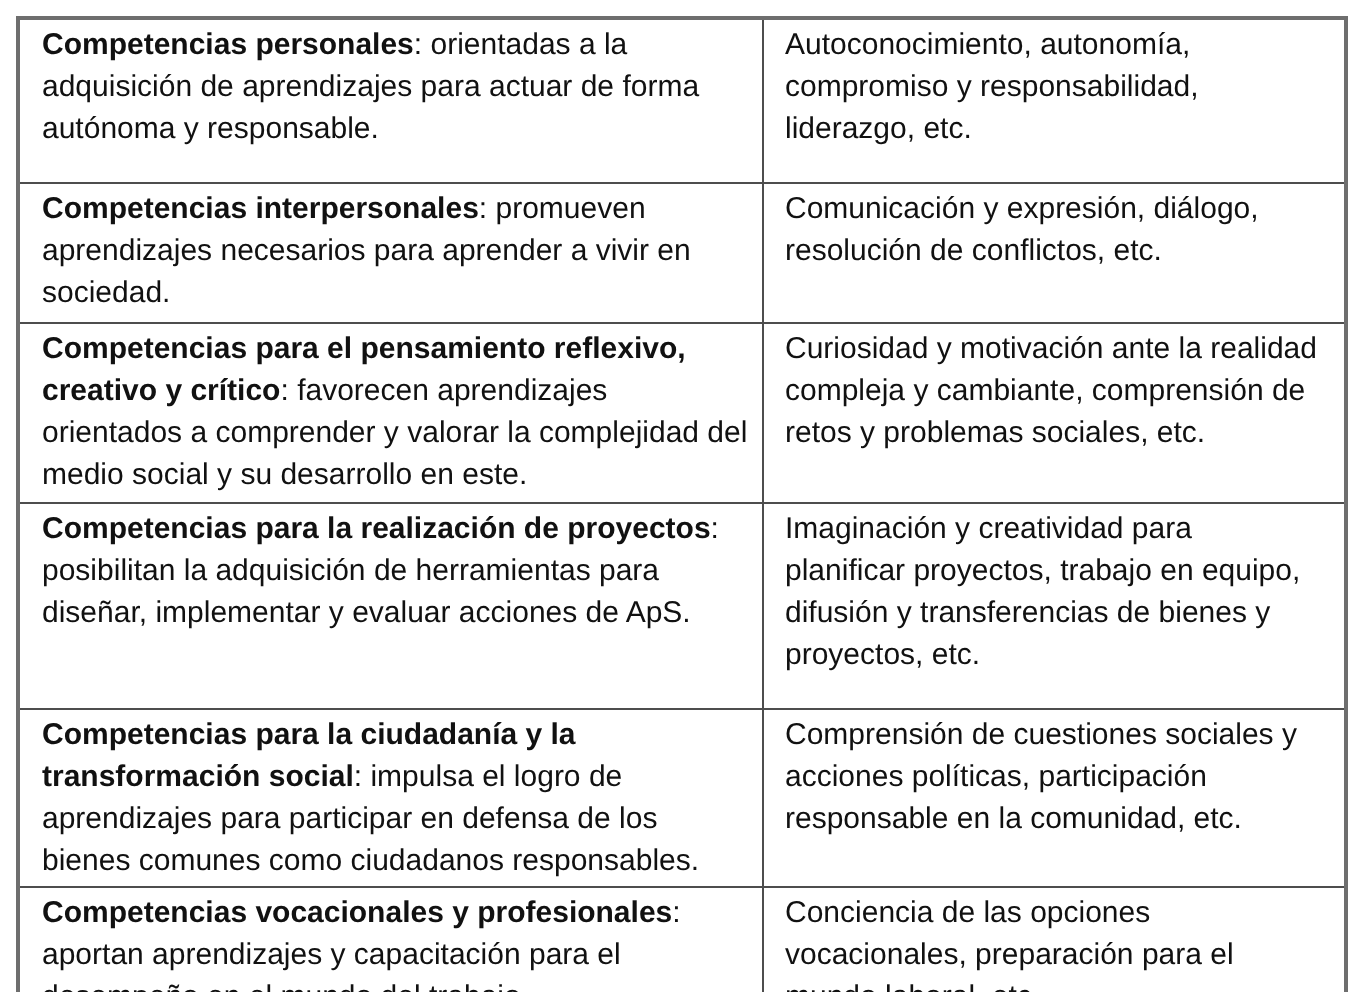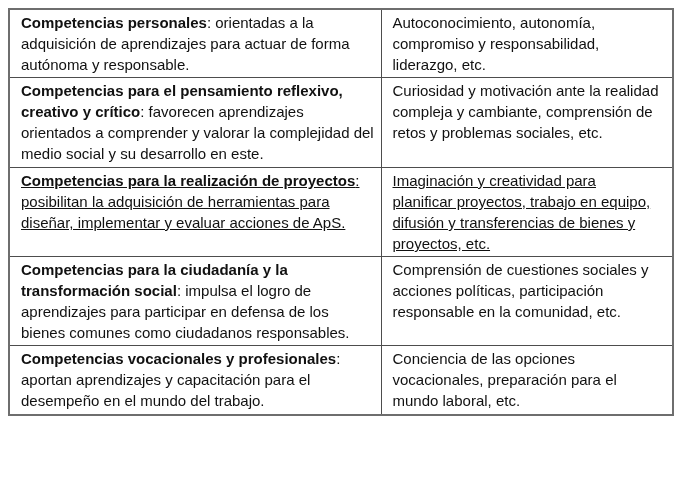--- a/index.html
+++ b/index.html
@@ -27,42 +27,46 @@
   table.comp-table col.c-left  { width: 372px; }
   table.comp-table col.c-right { width: 292px; }
   table.comp-table td {
     border: 1px solid var(--inner-border, #4d4d4d);
     vertical-align: top;
     font-size: 15px;
     line-height: 21px;
     box-sizing: border-box;
   }
   td.cell-left  { padding: 2px 6px 2px 11px; }
-  td.cell-right { padding: 2px 12px 2px 11px; }
+  td.cell-right { padding: 2px 12px 16px 11px; }
   .term { font-weight: bold; }
   tr.r1 { height: 66px; }
   tr.r2 { height: 70px; }
   tr.r3 { height: 90px; margin-left: 28px; }
-  tr.r4 { height: 85px; text-decoration: underline; }
+  tr.r4 { height: 85px; }
   tr.r5 { height: 88px; margin-left: 28px; }
   tr.r6 { height: 69px; }
 </style>
 </head>
 <body>
 
 <div class="doc-canvas">
   <table class="comp-table">
     <colgroup>
       <col class="c-left">
       <col class="c-right">
     </colgroup>
     <tbody>
       <tr class="r1">
         <td class="cell-left"><span class="term">Competencias personales</span><span>: orientadas a la adquisición de aprendizajes para actuar de forma autónoma y responsable.</span></td>
         <td class="cell-right"><span>Autoconocimiento, autonomía, compromiso y responsabilidad, liderazgo, etc.</span></td>
+      </tr>
+      <tr class="r2">
+        <td class="cell-left"><span class="term">Competencias interpersonales</span><span>: promueven aprendizajes necesarios para aprender a vivir en sociedad.</span></td>
+        <td class="cell-right"><span>Comunicación y expresión, diálogo, resolución de conflictos, etc.</span></td>
       </tr>
       <tr class="r3">
         <td class="cell-left"><span class="term">Competencias para el pensamiento reflexivo, creativo y crítico</span><span>: favorecen aprendizajes orientados a comprender y valorar la complejidad del medio social y su desarrollo en este.</span></td>
         <td class="cell-right"><span>Curiosidad y motivación ante la realidad compleja y cambiante, comprensión de retos y problemas sociales, etc.</span></td>
       </tr>
       <tr class="r4">
         <td class="cell-left"><span class="term">Competencias para la realización de proyectos</span><span>: posibilitan la adquisición de herramientas para diseñar, implementar y evaluar acciones de ApS.</span></td>
         <td class="cell-right"><span>Imaginación y creatividad para planificar proyectos, trabajo en equipo, difusión y transferencias de bienes y proyectos, etc.</span></td>
       </tr>
       <tr class="r5">

